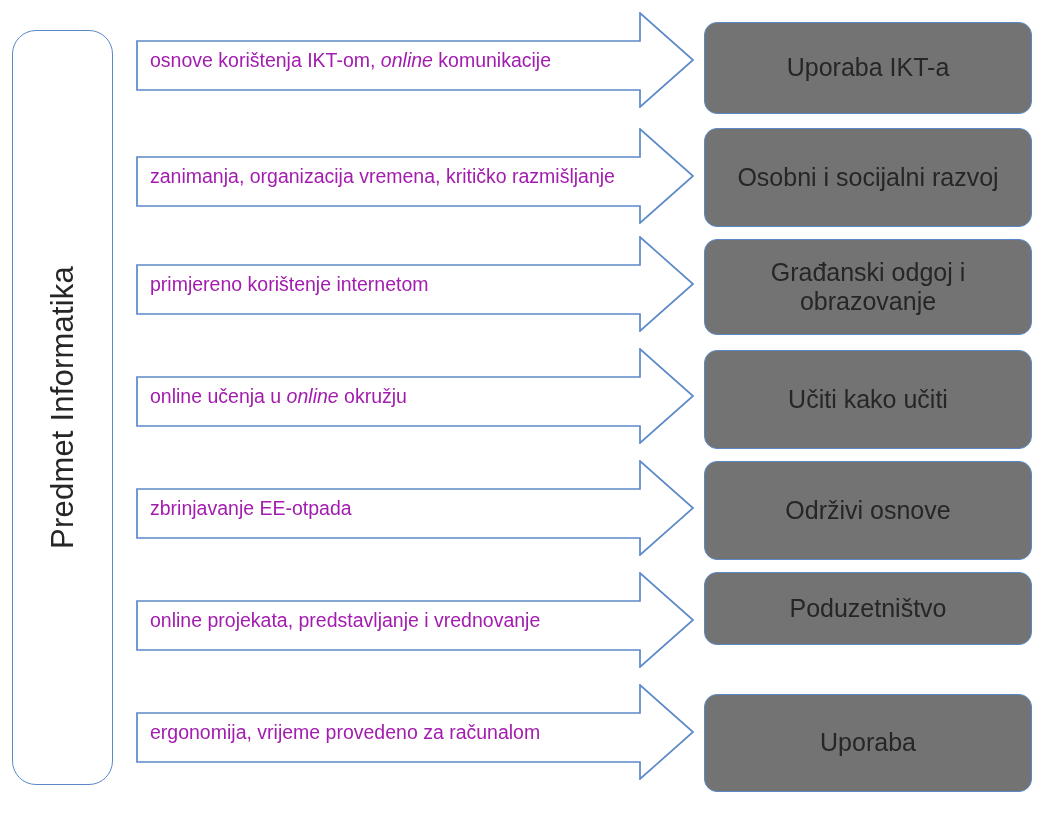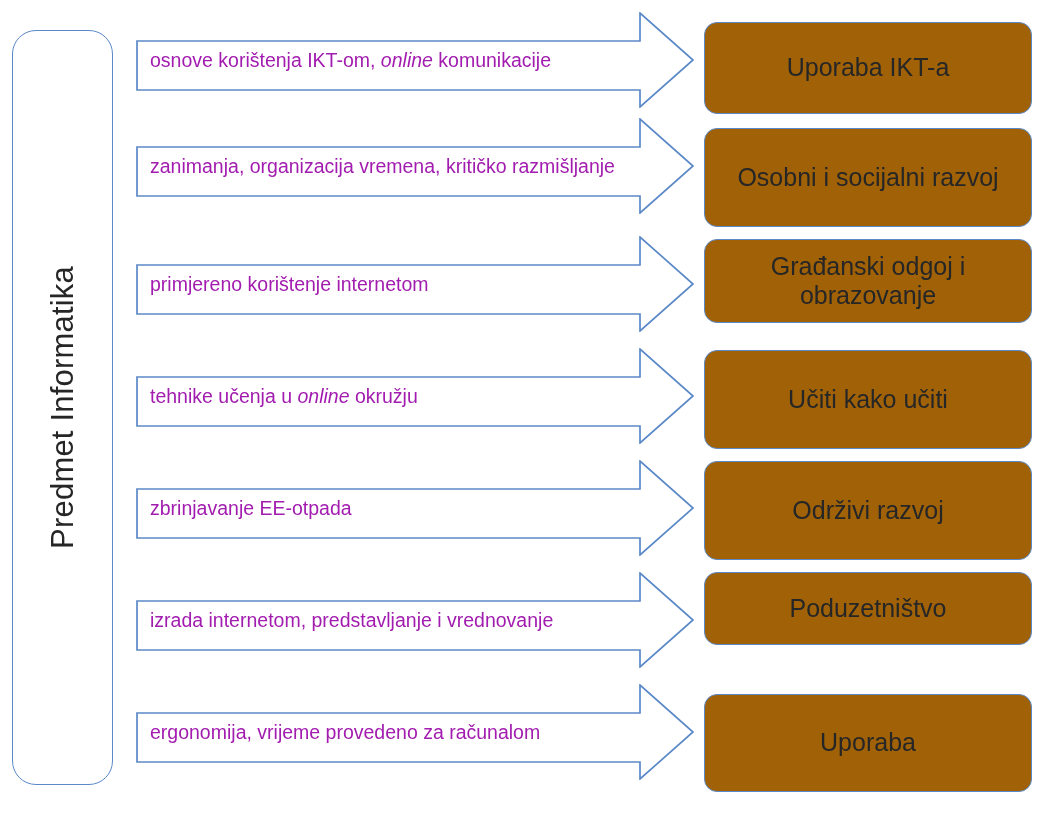--- a/index.html
+++ b/index.html
@@ -77,21 +77,21 @@
   }
 
   
   .outcome {
     position: absolute;
     left: 704px;
     width: 328px;
     box-sizing: border-box;
     border: 1.7px solid #5B89C8;
     border-radius: 13px;
-    background: #a16207;
+    background: #737373;
     display: flex;
     align-items: center;
     justify-content: center;
     text-align: center;
     font-size: 25px;
     line-height: 1.18;
     color: #262626;
     padding: 2px 10px;
   }
 </style>
@@ -109,70 +109,70 @@
         <svg viewBox="0 0 558 96">
           <polygon points="1,29 504,29 504,1 557,48 504,95 504,78 1,78" fill="#ffffff" stroke="#5B89C8" stroke-width="1.7" stroke-linejoin="miter"></polygon>
         </svg>
         <div class="arrow-text">
           <span><span>osnove korištenja IKT-om, </span><i>online</i><span> komunikacije</span></span>
         </div>
       </div>
       <div class="outcome" style="top: 22px; height: 92px;">
         <span>Uporaba IKT-a</span>
       </div>
-      <div class="arrow" style="top: 118px;">
+      <div class="arrow" style="top: 128px;">
         <svg viewBox="0 0 558 96">
           <polygon points="1,29 504,29 504,1 557,48 504,95 504,78 1,78" fill="#ffffff" stroke="#5B89C8" stroke-width="1.7" stroke-linejoin="miter"></polygon>
         </svg>
         <div class="arrow-text">
           <span><span>zanimanja, organizacija vremena, kritičko razmišljanje</span></span>
         </div>
       </div>
       <div class="outcome" style="top: 128px; height: 99px;">
         <span>Osobni i socijalni razvoj</span>
       </div>
       <div class="arrow" style="top: 236px;">
         <svg viewBox="0 0 558 96">
           <polygon points="1,29 504,29 504,1 557,48 504,95 504,78 1,78" fill="#ffffff" stroke="#5B89C8" stroke-width="1.7" stroke-linejoin="miter"></polygon>
         </svg>
         <div class="arrow-text">
           <span><span>primjereno korištenje internetom</span></span>
         </div>
       </div>
-      <div class="outcome" style="top: 239px; height: 84px;">
+      <div class="outcome" style="top: 239px; height: 96px;">
         <span>Građanski odgoj i<br>obrazovanje</span>
       </div>
       <div class="arrow" style="top: 348px;">
         <svg viewBox="0 0 558 96">
           <polygon points="1,29 504,29 504,1 557,48 504,95 504,78 1,78" fill="#ffffff" stroke="#5B89C8" stroke-width="1.7" stroke-linejoin="miter"></polygon>
         </svg>
         <div class="arrow-text">
-          <span><span>tehnike učenja u </span><i>online</i><span> okružju</span></span>
+          <span><span>online učenja u </span><i>online</i><span> okružju</span></span>
         </div>
       </div>
       <div class="outcome" style="top: 350px; height: 99px;">
         <span>Učiti kako učiti</span>
       </div>
       <div class="arrow" style="top: 460px; padding-left: 44px;">
         <svg viewBox="0 0 558 96">
           <polygon points="1,29 504,29 504,1 557,48 504,95 504,78 1,78" fill="#ffffff" stroke="#5B89C8" stroke-width="1.7" stroke-linejoin="miter"></polygon>
         </svg>
         <div class="arrow-text">
           <span><span>zbrinjavanje EE-otpada</span></span>
         </div>
       </div>
       <div class="outcome" style="top: 461px; height: 99px;">
-        <span>Održivi razvoj</span>
+        <span>Održivi osnove</span>
       </div>
       <div class="arrow" style="top: 572px;">
         <svg viewBox="0 0 558 96">
           <polygon points="1,29 504,29 504,1 557,48 504,95 504,78 1,78" fill="#ffffff" stroke="#5B89C8" stroke-width="1.7" stroke-linejoin="miter"></polygon>
         </svg>
         <div class="arrow-text">
-          <span><span>izrada internetom, predstavljanje i vrednovanje</span></span>
+          <span><span>online projekata, predstavljanje i vrednovanje</span></span>
         </div>
       </div>
       <div class="outcome" style="top: 572px; height: 73px;">
         <span>Poduzetništvo</span>
       </div>
       <div class="arrow" style="top: 684px;">
         <svg viewBox="0 0 558 96">
           <polygon points="1,29 504,29 504,1 557,48 504,95 504,78 1,78" fill="#ffffff" stroke="#5B89C8" stroke-width="1.7" stroke-linejoin="miter"></polygon>
         </svg>
         <div class="arrow-text">

